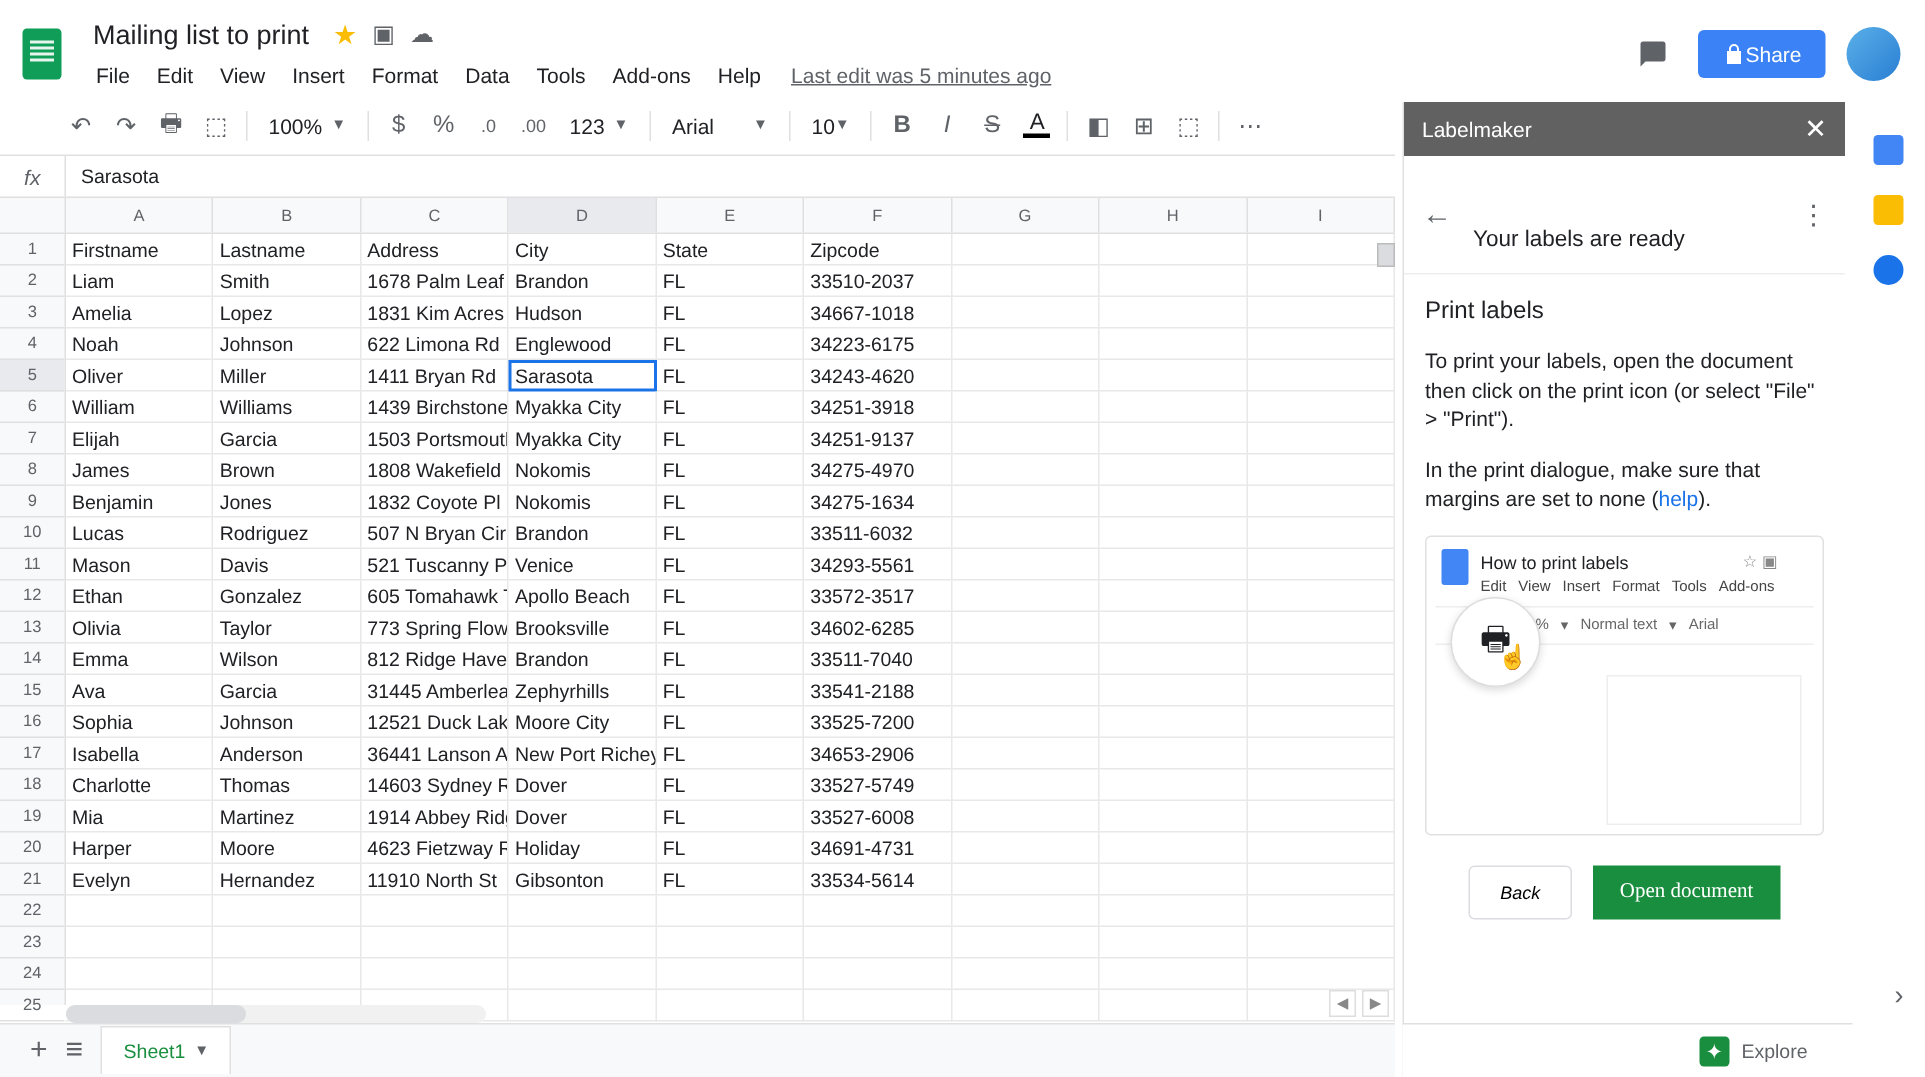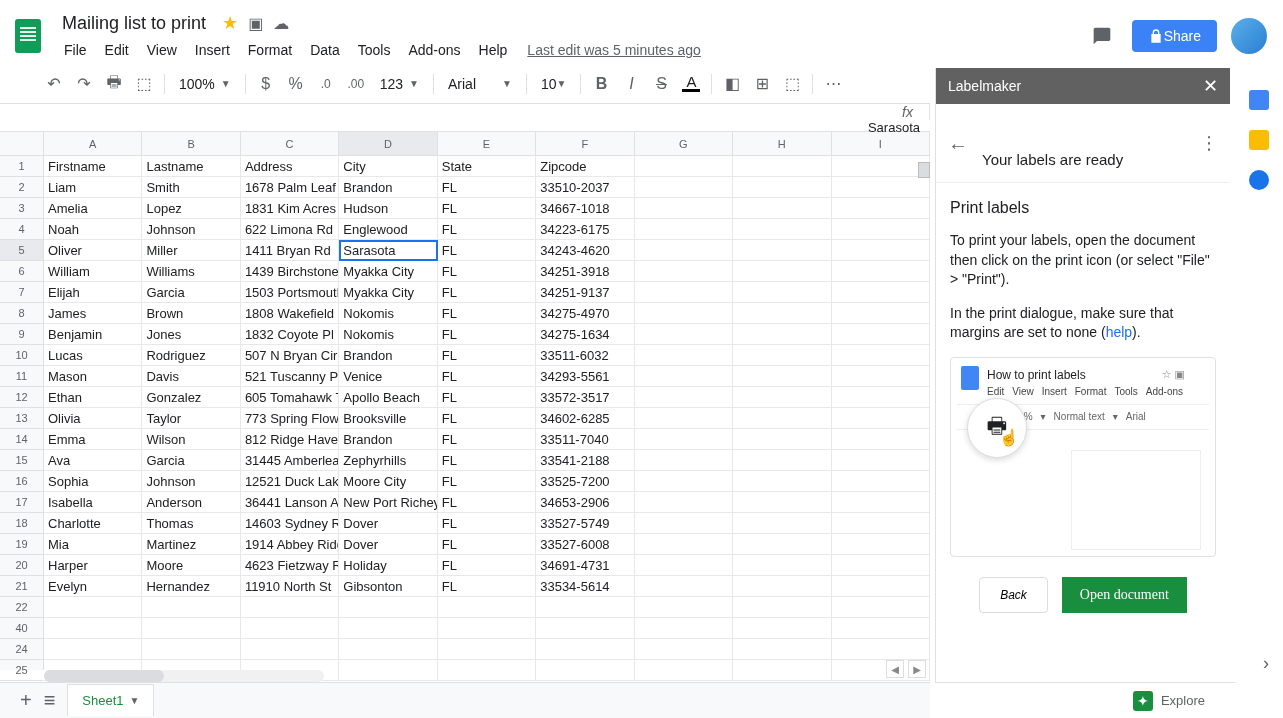--- a/index.html
+++ b/index.html
@@ -29,21 +29,21 @@
     .tb-sep { width:1px; height:20px; background:#e0e0e0; margin: 0 4px;}
     .tb-zoom { padding: 4px 8px; font-size:14px; color:#202124; display:flex; align-items:center; gap:6px; cursor:pointer;}
     .tb-font { padding:4px 8px; font-size:14px; min-width:80px; display:flex; align-items:center; justify-content:space-between; cursor:pointer;}
     .tb-size { padding:4px 8px; font-size:14px; min-width:40px; display:flex; align-items:center; justify-content:space-between; cursor:pointer;}
     .caret { font-size:10px; color:#5f6368;}
     .text-color-btn { display:flex; flex-direction:column; align-items:center; width:28px; cursor:pointer;}
     .text-color-btn .letter { font-size:15px; line-height:14px;}
     .text-color-btn .bar { width:18px; height:3px; background:#000;}
     
     
-    .formula-bar { display: flex; align-items: flex-end; height: 28px; border-bottom: 1px solid #e0e0e0; width: 930px; flex-direction: column;}
+    .formula-bar { display: flex; align-items: flex-end; height: 28px; border-bottom: 1px solid #e0e0e0; width: 930px;}
     .fx { width: 44px; text-align: center; font-style: italic; color: #5f6368; font-size: 14px; border-right: 1px solid #e0e0e0; height:100%; display:flex; align-items:center; justify-content:center;}
     .formula-input { flex: 1; padding: 0 10px; font-size: 13px; height:100%; display:flex; align-items:center;}
     
     
     .sheet-container { position: absolute; top: 132px; left: 0; width: 930px; bottom: 36px; overflow: hidden;}
     .corner { position:absolute; top:0; left:0; width:44px; height:24px; background:#f8f9fa; border-right:1px solid #e0e0e0; border-bottom:1px solid #e0e0e0;}
     .col-headers { position:absolute; top:0; left:44px; right:0; height:24px; display:flex; background:#f8f9fa; border-bottom:1px solid #e0e0e0;}
     .col-h { width:100px; border-right:1px solid #e0e0e0; display:flex; align-items:center; justify-content:center; font-size:11px; color:#5f6368; cursor:pointer;}
     .col-h.sel { background:#e8eaed;}
     .row-headers { position:absolute; top:24px; left:0; width:44px; bottom:12px; background:#f8f9fa; border-right:1px solid #e0e0e0;}
@@ -232,21 +232,21 @@
       <div class="row-h">13</div>
       <div class="row-h">14</div>
       <div class="row-h">15</div>
       <div class="row-h">16</div>
       <div class="row-h">17</div>
       <div class="row-h">18</div>
       <div class="row-h">19</div>
       <div class="row-h">20</div>
       <div class="row-h">21</div>
       <div class="row-h">22</div>
-      <div class="row-h">40</div>
+      <div class="row-h">23</div>
       <div class="row-h">24</div>
       <div class="row-h">25</div>
     </div>
   <div class="cells" id="cells">
       <div class="row">
         <div class="cell">Firstname</div>
         <div class="cell">Lastname</div>
         <div class="cell">Address</div>
         <div class="cell">City</div>
         <div class="cell">State</div>

